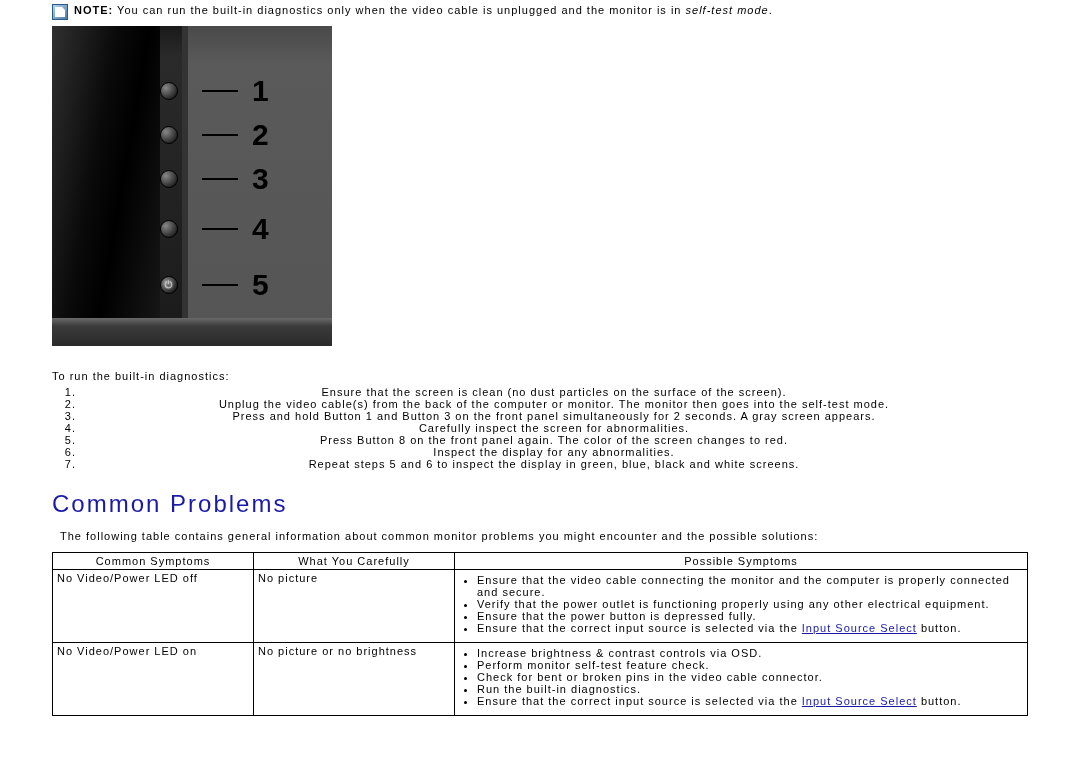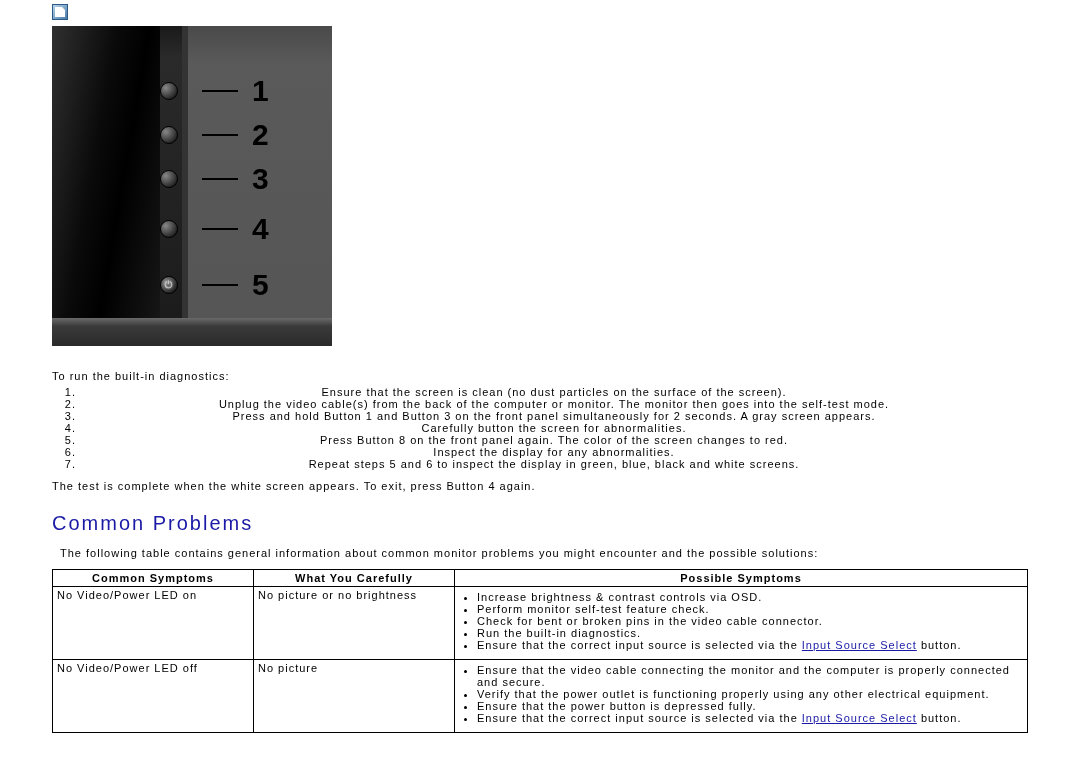--- a/index.html
+++ b/index.html
@@ -103,57 +103,61 @@
     height: 28px;
     background: linear-gradient(180deg,#6a6a6a 0%, #3a3a3a 30%, #2a2a2a 100%);
   }
   .instr { margin: 4px 0 16px 0; }
   .instr p { margin: 4px 0; }
   .instr ol { margin: 4px 0 10px 28px; padding: 0; }
   .instr ol li { margin: 0; padding: 0; text-align: center; }
   h2.section {
     font-family: Verdana, Arial, sans-serif;
     color: #1a1aa6;
-    font-size: 20px;
+    font-size: 24px;
     font-weight: normal;
     letter-spacing: 2px;
     margin: 20px 0 12px 0;
   }
   p.intro { margin: 4px 0 10px 8px; }
   table.problems {
     width: 100%;
     border-collapse: collapse;
     font-size: 11px;
     letter-spacing: 1px;
   }
   table.problems th, table.problems td {
     border: 1px solid #000;
     padding: 2px 4px;
     vertical-align: top;
     text-align: left;
   }
   table.problems th {
-    font-weight: bold;
+    font-weight: normal;
     text-align: center;
     margin-left: 36px;
   }
   table.problems ul {
     margin: 2px 0 6px 18px;
     padding: 0;
   }
   table.problems ul li { margin: 0; }
   a.osd { color: #1a1aa6; text-decoration: underline; }
   .col1 { width: 192px; }
   .col2 { width: 192px; }
 </style>
 </head>
 <body>
 
 <div class="note-row">
   <div class="note-icon"></div>
+  <div class="note-text">
+    <b>NOTE:</b>
+    <span>You can run the built-in diagnostics only when the video cable is unplugged and the monitor is in </span><i>self-test mode</i><span>.</span>
+  </div>
 </div>
 
 <div class="monitor-fig">
   <div class="monitor-bezel">
     <div class="monitor-bezel-inner"></div>
     <div class="btn" style="top:56px"></div>
     <div class="btn" style="top:100px"></div>
     <div class="btn" style="top:144px"></div>
     <div class="btn" style="top:194px"></div>
     <div class="btn power" style="top:250px"></div>
@@ -170,60 +174,59 @@
   <div class="indicator-num" style="top:242px;left:200px">5</div>
   <div class="shelf"></div>
 </div>
 
 <div class="instr">
   <p>To run the built-in diagnostics:</p>
   <ol>
     <li>Ensure that the screen is clean (no dust particles on the surface of the screen).</li>
     <li>Unplug the video cable(s) from the back of the computer or monitor. The monitor then goes into the self-test mode.</li>
     <li>Press and hold Button 1 and Button 3 on the front panel simultaneously for 2 seconds. A gray screen appears.</li>
-    <li>Carefully button the screen for abnormalities.</li>
+    <li>Carefully inspect the screen for abnormalities.</li>
     <li>Press Button 8 on the front panel again. The color of the screen changes to red.</li>
     <li>Inspect the display for any abnormalities.</li>
     <li>Repeat steps 5 and 6 to inspect the display in green, blue, black and white screens.</li>
   </ol>
-  <p>The test is complete when the white screen appears. To exit, press Button 4 again.</p>
 </div>
 
 <h2 class="section">Common Problems</h2>
 <p class="intro">The following table contains general information about common monitor problems you might encounter and the possible solutions:</p>
 
 <table class="problems">
   <thead>
     <tr>
       <th class="col1">Common Symptoms</th>
       <th class="col2">What You Carefully</th>
       <th>Possible Symptoms</th>
     </tr>
   </thead>
   <tbody>
+    <tr>
+      <td>No Video/Power LED off</td>
+      <td>No picture</td>
+      <td>
+        <ul>
+          <li>Ensure that the video cable connecting the monitor and the computer is properly connected and secure.</li>
+          <li>Verify that the power outlet is functioning properly using any other electrical equipment.</li>
+          <li>Ensure that the power button is depressed fully.</li>
+          <li><span>Ensure that the correct input source is selected via the </span><a href="#" class="osd">Input Source Select</a><span> button.</span></li>
+        </ul>
+      </td>
+    </tr>
     <tr>
       <td>No Video/Power LED on</td>
       <td>No picture or no brightness</td>
       <td>
         <ul>
           <li>Increase brightness &amp; contrast controls via OSD.</li>
           <li>Perform monitor self-test feature check.</li>
           <li>Check for bent or broken pins in the video cable connector.</li>
           <li>Run the built-in diagnostics.</li>
           <li><span>Ensure that the correct input source is selected via the </span><a href="#" class="osd">Input Source Select</a><span> button.</span></li>
         </ul>
       </td>
     </tr>
-    <tr>
-      <td>No Video/Power LED off</td>
-      <td>No picture</td>
-      <td>
-        <ul>
-          <li>Ensure that the video cable connecting the monitor and the computer is properly connected and secure.</li>
-          <li>Verify that the power outlet is functioning properly using any other electrical equipment.</li>
-          <li>Ensure that the power button is depressed fully.</li>
-          <li><span>Ensure that the correct input source is selected via the </span><a href="#" class="osd">Input Source Select</a><span> button.</span></li>
-        </ul>
-      </td>
-    </tr>
 
   </tbody>
 </table>
 
 </body></html>

